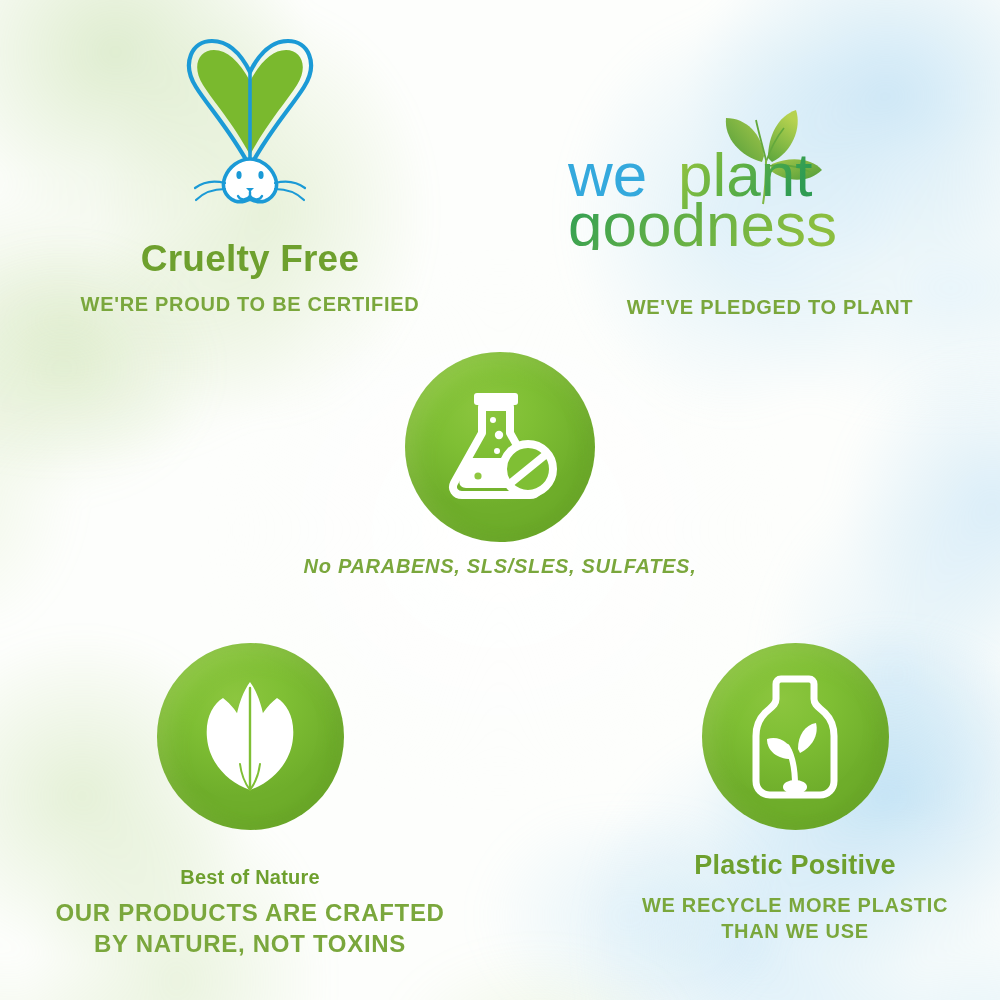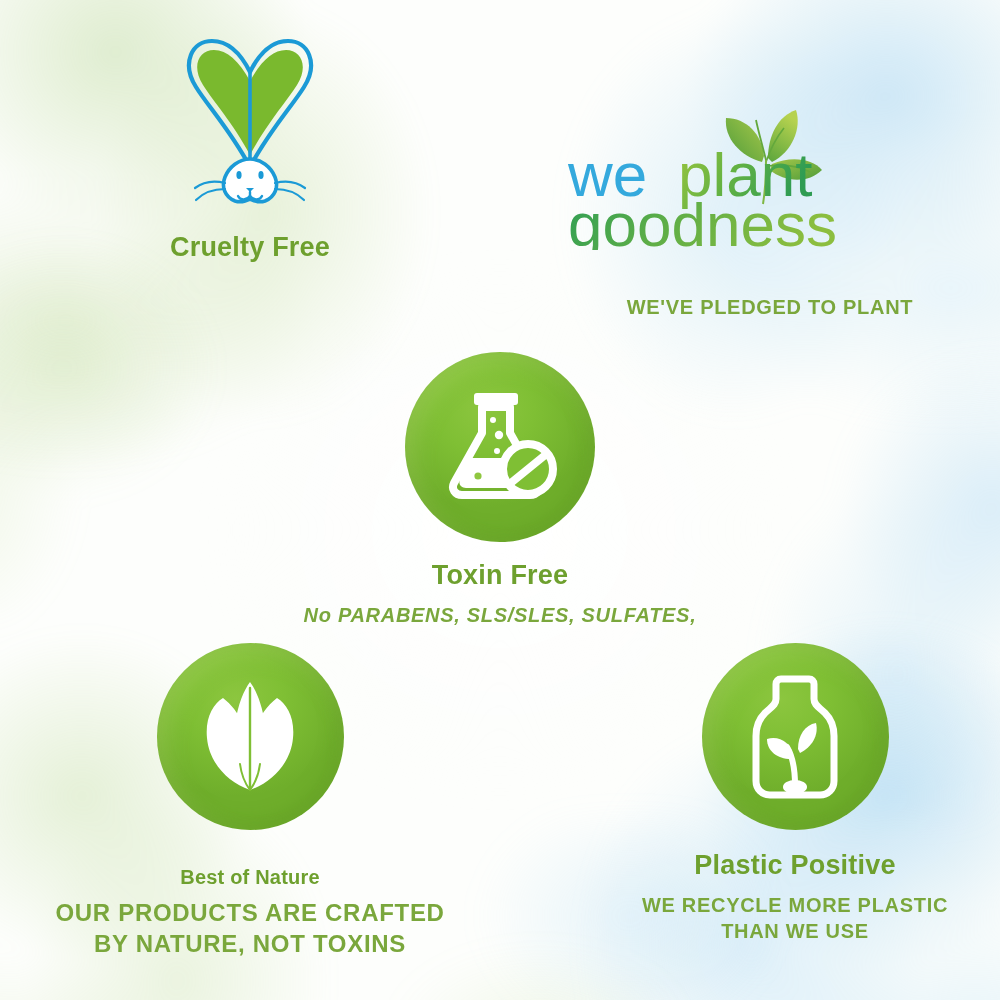--- a/index.html
+++ b/index.html
@@ -115,21 +115,21 @@
   .disc::before{
     content:"";position:absolute;inset:-3px;border-radius:50%;
     background:radial-gradient(circle at 50% 50%, rgba(124,186,48,.55) 62%, rgba(124,186,48,.18) 80%, rgba(124,186,48,0) 100%);
     filter:blur(3px);z-index:-1;
   }
   .disc svg{position:absolute;inset:0;margin:auto;display:block;}
 
   
   #badge-cruelty-free{left:40px;top:22px;width:420px;}
   #badge-cruelty-free .bunny-wrap{height:200px;display:flex;align-items:center;justify-content:center;}
-  #badge-cruelty-free .badge-title{font-size:27px;margin-top:10px;}
+  #badge-cruelty-free .badge-title{font-size:37px;margin-top:16px;}
   #badge-cruelty-free .badge-sub{font-size:20px;margin-top:11px;}
 
   #badge-we-plant{left:560px;top:100px;width:420px;}
   #badge-we-plant .badge-sub{font-size:20px;margin-top:44px;}
 
   #badge-toxin-free{left:290px;top:352px;width:420px;}
   #badge-toxin-free .disc{width:190px;height:190px;}
   #badge-toxin-free .badge-title{font-size:27px;margin-top:18px;}
   #badge-toxin-free .badge-sub{font-size:20px;margin-top:11px;font-style:italic;}
 
@@ -184,20 +184,21 @@
 
         <path d="M70 156 C 58 153 48 155 40 161" fill="none" stroke="#1b9ad6" stroke-width="2.2" stroke-linecap="round"></path>
         <path d="M70 162 C 58 162 48 166 41 173" fill="none" stroke="#1b9ad6" stroke-width="2.2" stroke-linecap="round"></path>
 
         <path d="M120 156 C 132 153 142 155 150 161" fill="none" stroke="#1b9ad6" stroke-width="2.2" stroke-linecap="round"></path>
         <path d="M120 162 C 132 162 142 166 149 173" fill="none" stroke="#1b9ad6" stroke-width="2.2" stroke-linecap="round"></path>
       </svg>
     </div>
     <div class="badge-title">Cruelty Free</div>
     <div class="badge-sub">
+      <div>WE'RE PROUD TO BE CERTIFIED</div>
     </div>
   </div>
 
   <div class="badge" id="badge-we-plant">
     <div id="we-plant-logo">
       <svg width="420" height="150" viewBox="0 0 420 150" aria-hidden="true">
         <defs>
           <linearGradient id="gradPlant" x1="0" y1="0" x2="1" y2="0.3">
             <stop offset="0%" stop-color="#9cc63e"></stop>
             <stop offset="50%" stop-color="#63b243"></stop>
@@ -255,21 +256,20 @@
         <circle cx="53" cy="31" r="3" fill="#ffffff"></circle>
         <circle cx="59" cy="46" r="4.2" fill="#ffffff"></circle>
         <circle cx="57" cy="62" r="3" fill="#ffffff"></circle>
         <circle cx="38" cy="87" r="3.6" fill="#8fc740"></circle>
         <circle cx="66" cy="79" r="3.2" fill="#8fc740"></circle>
 
         <circle cx="88" cy="80" r="25" fill="#7fbf34" stroke="#ffffff" stroke-width="8"></circle>
         <line x1="72" y1="93" x2="104" y2="67" stroke="#ffffff" stroke-width="8" stroke-linecap="round"></line>
       </svg>
     </div>
-    <div class="badge-title">Toxin Free</div>
     <div class="badge-sub">
       <div class="mix">No PARABENS, SLS/SLES, SULFATES,</div>
     </div>
   </div>
 
   <div class="badge" id="badge-best-of-nature">
     <div class="disc">
       <svg width="122" height="122" viewBox="0 0 122 122" aria-hidden="true">
 
         <path d="M61 114 C 38 106 20 86 18 62 C 16 42 24 28 34 22 C 50 34 62 58 62 84 Z" fill="#ffffff"></path>

